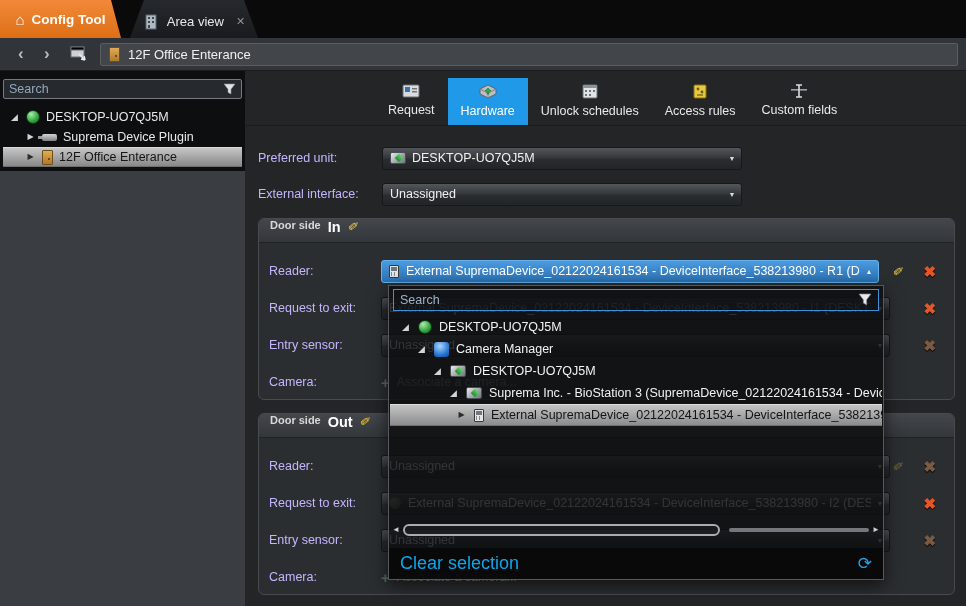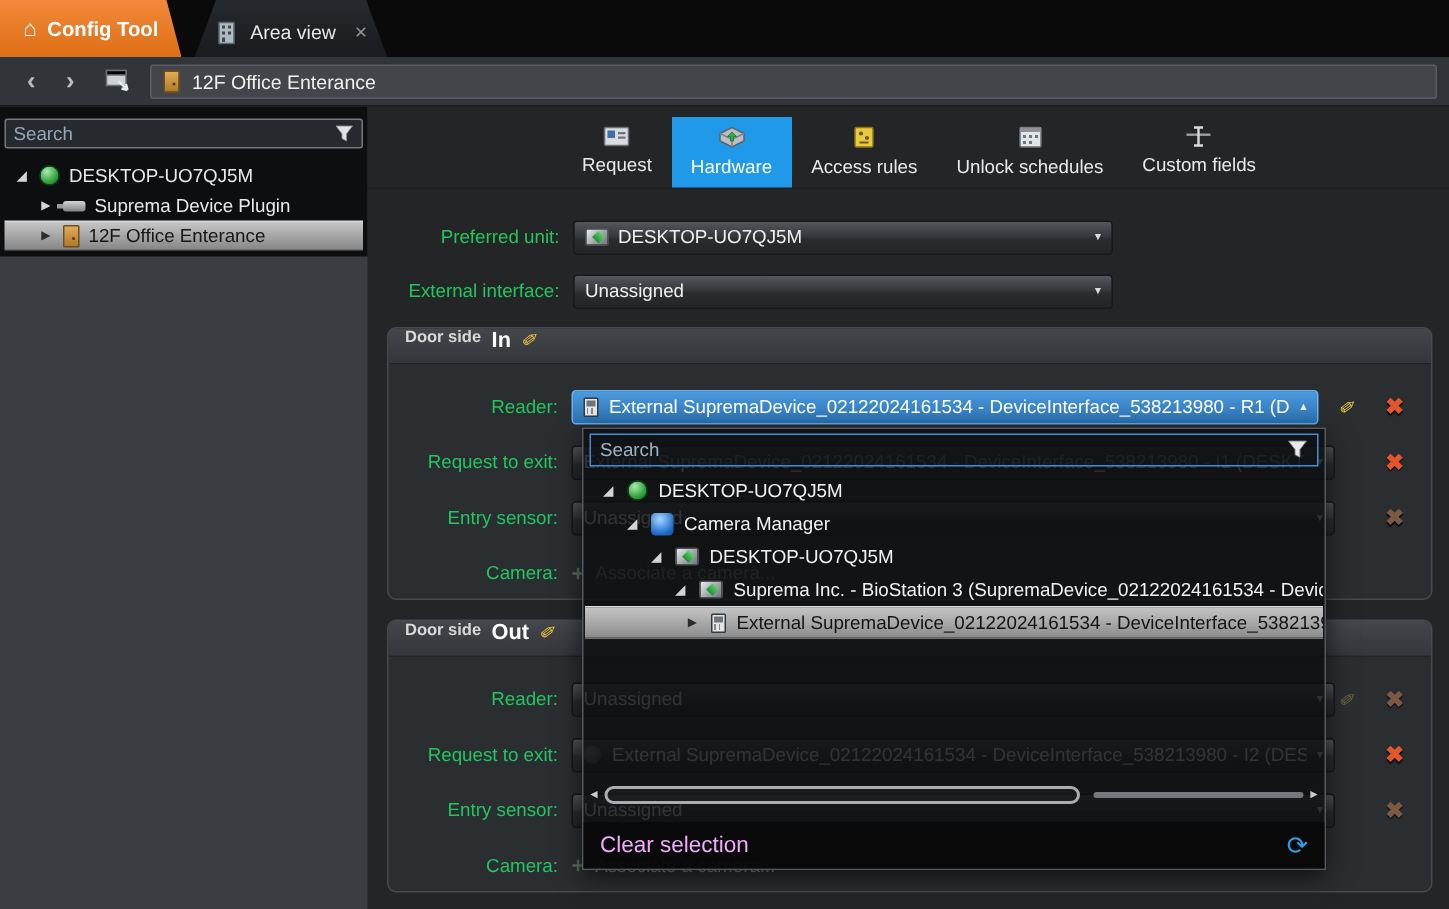--- a/index.html
+++ b/index.html
@@ -38,21 +38,21 @@
   .sel-grad .tw{color:#2c2c2c}
 
   
   .mtabs{position:absolute;left:375px;top:78px;height:47px;display:flex;align-items:stretch;z-index:2}
   .mtab{display:flex;flex-direction:column;align-items:center;justify-content:flex-start;padding:5px 13px 0;gap:4px;color:#e9e9e9}
   .mtab .lbl{font-size:12.5px;white-space:nowrap}
   .mtab.active{background:#1f99e8;color:#fff}
   .tabline{position:absolute;left:245px;right:0;top:125px;height:1px;background:#1a1c1e}
 
   
-  .flabel{text-align:right;padding-right:9px;color:#22c55e;flex:0 0 auto}
+  .flabel{text-align:left;padding-right:9px;color:#c4b5fd;flex:0 0 auto}
   .combo{height:23px;border-radius:3px;border:1px solid #17181a;background:linear-gradient(#53565a,#36393c 45%,#2a2d30 55%,#222528);display:flex;align-items:center;padding:0 0 0 7px;color:#f0f0f0;overflow:hidden;white-space:nowrap}
   .combo .txt{overflow:hidden;white-space:nowrap;flex:1;min-width:0}
   .cbtn{flex:0 0 18px;align-self:stretch;display:flex;align-items:center;justify-content:center;color:#d8dbde;font-size:7px;border-radius:0 3px 3px 0}
   .row-pu{position:absolute;left:258px;top:146px;height:24px;display:flex;align-items:center}
   .row-pi{position:absolute;left:258px;top:182px;height:24px;display:flex;align-items:center}
   .row-pu .flabel,.row-pi .flabel{width:124px}
   .w360{width:360px}
   .unit-ico{width:16px;height:12px;flex:0 0 auto;margin-right:6px;background:linear-gradient(135deg,#eceef0,#9aa0a5 60%,#70767b);border:1px solid #4a4f53;border-radius:2px;position:relative}
   .unit-ico::after{content:"";position:absolute;left:5px;top:2px;width:6px;height:6px;background:linear-gradient(#5fd06a,#1f8f2e);transform:rotate(45deg)}
 
@@ -89,21 +89,21 @@
   .ind1{padding-left:10px}.ind2{padding-left:26px}.ind3{padding-left:42px}.ind4{padding-left:58px}.ind5{padding-left:66px}
   .am-ico{width:15px;height:15px;flex:0 0 auto;border-radius:3px;background:radial-gradient(circle at 40% 28%,#a8d7ff,#2472cf 65%,#0d4a9a)}
   .ddrow.selected{background:linear-gradient(#c4c4c4,#8c8c8c);color:#141414;border-top:1px solid #dedede;border-bottom:1px solid #707070}
   .ddrow.selected .tw{color:#2c2c2c}
   .hsb{position:absolute;left:3px;right:3px;top:236px;height:16px;display:flex;align-items:center;gap:3px}
   .hsb .arr{color:#c9cdd1;font-size:8px;line-height:1;flex:0 0 auto}
   .hsb .track{flex:1;position:relative;height:12px}
   .hsb .thumb{position:absolute;left:0;top:0;width:68%;height:12px;border:2px solid #a9adb1;border-radius:7px;background:rgba(35,37,40,.4)}
   .hsb .rest{position:absolute;left:70%;right:0;top:4px;height:4px;background:#74787c;border-radius:2px}
   .ddf{position:absolute;left:0;right:0;bottom:0;height:31px;background:rgba(5,6,7,.72);display:flex;align-items:center;padding:0 11px}
-  .clear-link{color:#f0abfc;font-size:15px}
+  .clear-link{color:#0ea5e9;font-size:18px}
   .refresh{margin-left:auto;color:#2b9fe8;font-size:17px;line-height:1;transform:scaleX(-1)}
 
   svg{display:block}
 </style>
 </head>
 <body>
 
 <div class="stage">
 
   <div class="topbar">
@@ -185,42 +185,42 @@
       <svg width="22" height="17" viewBox="0 0 22 17">
           <path d="M3 6 L11 2 L19 6 L19 11 L11 15 L3 11 Z" fill="#b9bfc4" stroke="#5d6368"></path>
           <path d="M3 6 L11 10 L19 6" fill="none" stroke="#7c8287"></path>
           <path d="M11 10 V15" stroke="#7c8287"></path>
           <path d="M11 5 l3 3 h-2 v3 h-2 v-3 h-2 Z" fill="#2fae44" stroke="#0d6b1e" stroke-width=".5"></path>
         </svg>
       <span class="lbl">Hardware</span>
     </div>
     <div class="mtab">
       <svg width="20" height="17" viewBox="0 0 20 17">
-          <rect x="4" y="2" width="12" height="13" rx="1" fill="#e8c93f" stroke="#8a7414"></rect>
-          <circle cx="8" cy="6" r="1.4" fill="#6b5a10"></circle>
-          <circle cx="12" cy="9" r="1.4" fill="#6b5a10"></circle>
-          <path d="M7 12h6" stroke="#6b5a10" stroke-width="1.2"></path>
-        </svg>
-      <span class="lbl">Access rules</span>
-    </div>
-    <div class="mtab">
-      <svg width="20" height="17" viewBox="0 0 20 17">
           <rect x="3" y="2" width="14" height="13" rx="1" fill="#e2e5e8" stroke="#6b7075"></rect>
           <rect x="3" y="2" width="14" height="3" fill="#8d9296"></rect>
           <g fill="#70767b">
             <rect x="5" y="7" width="2" height="2"></rect>
             <rect x="9" y="7" width="2" height="2"></rect>
             <rect x="13" y="7" width="2" height="2"></rect>
             <rect x="5" y="11" width="2" height="2"></rect>
             <rect x="9" y="11" width="2" height="2"></rect>
           </g>
         </svg>
       <span class="lbl">Unlock schedules</span>
     </div>
     <div class="mtab">
+      <svg width="20" height="17" viewBox="0 0 20 17">
+          <rect x="4" y="2" width="12" height="13" rx="1" fill="#e8c93f" stroke="#8a7414"></rect>
+          <circle cx="8" cy="6" r="1.4" fill="#6b5a10"></circle>
+          <circle cx="12" cy="9" r="1.4" fill="#6b5a10"></circle>
+          <path d="M7 12h6" stroke="#6b5a10" stroke-width="1.2"></path>
+        </svg>
+      <span class="lbl">Access rules</span>
+    </div>
+    <div class="mtab">
       <svg width="20" height="16" viewBox="0 0 20 16">
           <rect x="2" y="6" width="16" height="1.6" fill="#9aa0a5"></rect>
           <path d="M10 2 v12 M7 2 h6 M7 14 h6" stroke="#d9dcdf" stroke-width="1.6" fill="none"></path>
         </svg>
       <span class="lbl">Custom fields</span>
     </div>
   </div>
   <div class="tabline"></div>
 
   <div class="row-pu">

